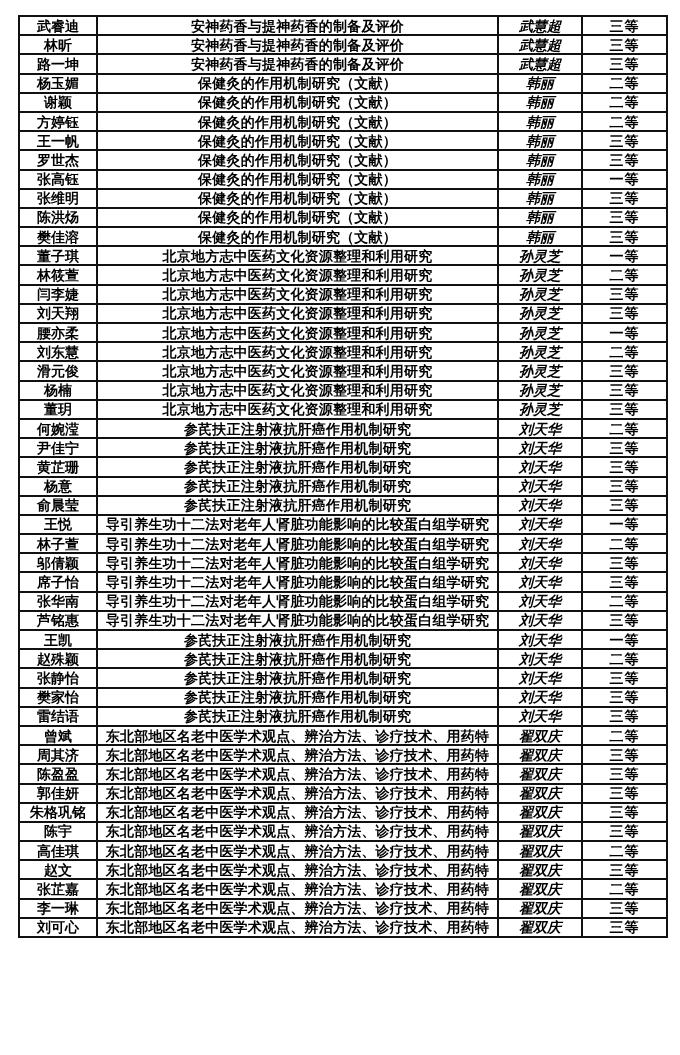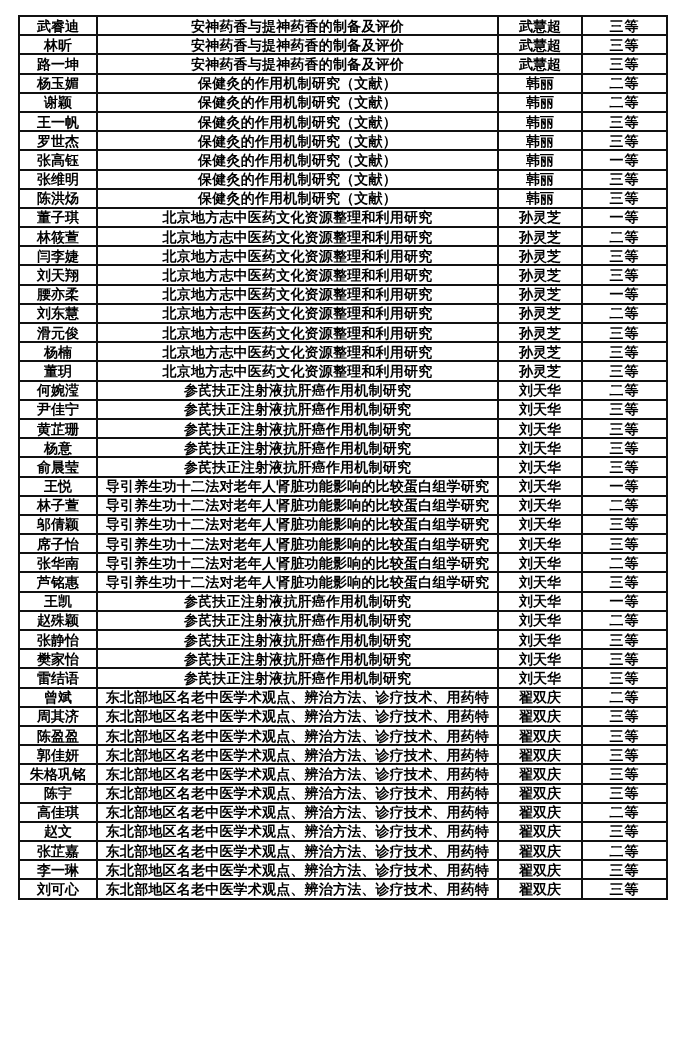--- a/index.html
+++ b/index.html
@@ -32,21 +32,21 @@
     font-size: 14px;
     font-weight: 700;
     color: #000000;
     white-space: nowrap;
     overflow: hidden;
     line-height: 1.0;
     vertical-align: middle;
   }
   td.c-name   { width: 76px;  text-align: center; }
   td.c-title  { width: 399px; text-align: center; padding-left: 4px; letter-spacing: 0.2px; }
-  td.c-advisor{ width: 82px;  text-align: center; }
+  td.c-advisor{ width: 82px;  text-align: center; font-style: italic; }
   td.c-award  { width: 83px;  text-align: center; letter-spacing: 1px; margin-left: 19px; }
 </style>
 </head>
 <body>
 
 <div class="page">
   <table class="awards">
     <tbody>
   <tr>
     <td class="c-name">武睿迪</td>
@@ -76,20 +76,26 @@
     <td class="c-award">二等</td>
   </tr>
 
   <tr>
     <td class="c-name">谢颖</td>
     <td class="c-title">保健灸的作用机制研究（文献）</td>
     <td class="c-advisor">韩丽</td>
     <td class="c-award">二等</td>
   </tr>
 
+  <tr>
+    <td class="c-name">方婷钰</td>
+    <td class="c-title">保健灸的作用机制研究（文献）</td>
+    <td class="c-advisor">韩丽</td>
+    <td class="c-award">二等</td>
+  </tr>
 
   <tr>
     <td class="c-name">王一帆</td>
     <td class="c-title">保健灸的作用机制研究（文献）</td>
     <td class="c-advisor">韩丽</td>
     <td class="c-award">三等</td>
   </tr>
 
   <tr>
     <td class="c-name">罗世杰</td>
@@ -112,20 +118,26 @@
     <td class="c-award">三等</td>
   </tr>
 
   <tr>
     <td class="c-name">陈洪炀</td>
     <td class="c-title">保健灸的作用机制研究（文献）</td>
     <td class="c-advisor">韩丽</td>
     <td class="c-award">三等</td>
   </tr>
 
+  <tr>
+    <td class="c-name">樊佳溶</td>
+    <td class="c-title">保健灸的作用机制研究（文献）</td>
+    <td class="c-advisor">韩丽</td>
+    <td class="c-award">三等</td>
+  </tr>
 
   <tr>
     <td class="c-name">董子琪</td>
     <td class="c-title">北京地方志中医药文化资源整理和利用研究</td>
     <td class="c-advisor">孙灵芝</td>
     <td class="c-award">一等</td>
   </tr>
 
   <tr>
     <td class="c-name">林筱萱</td>

